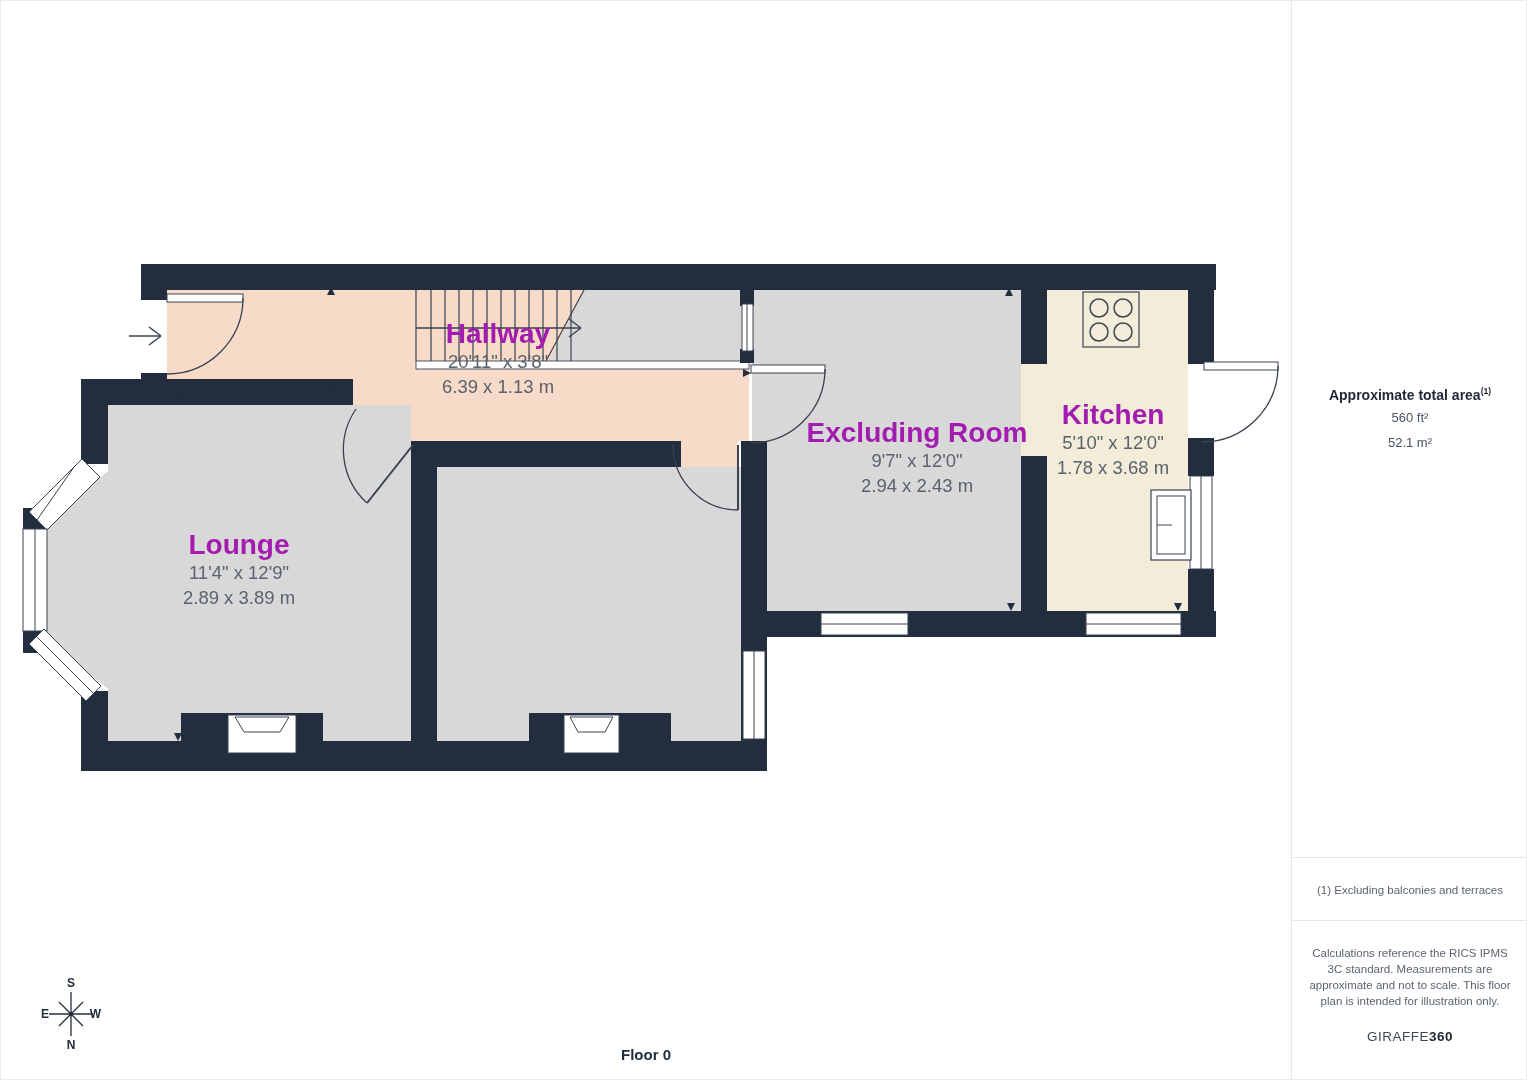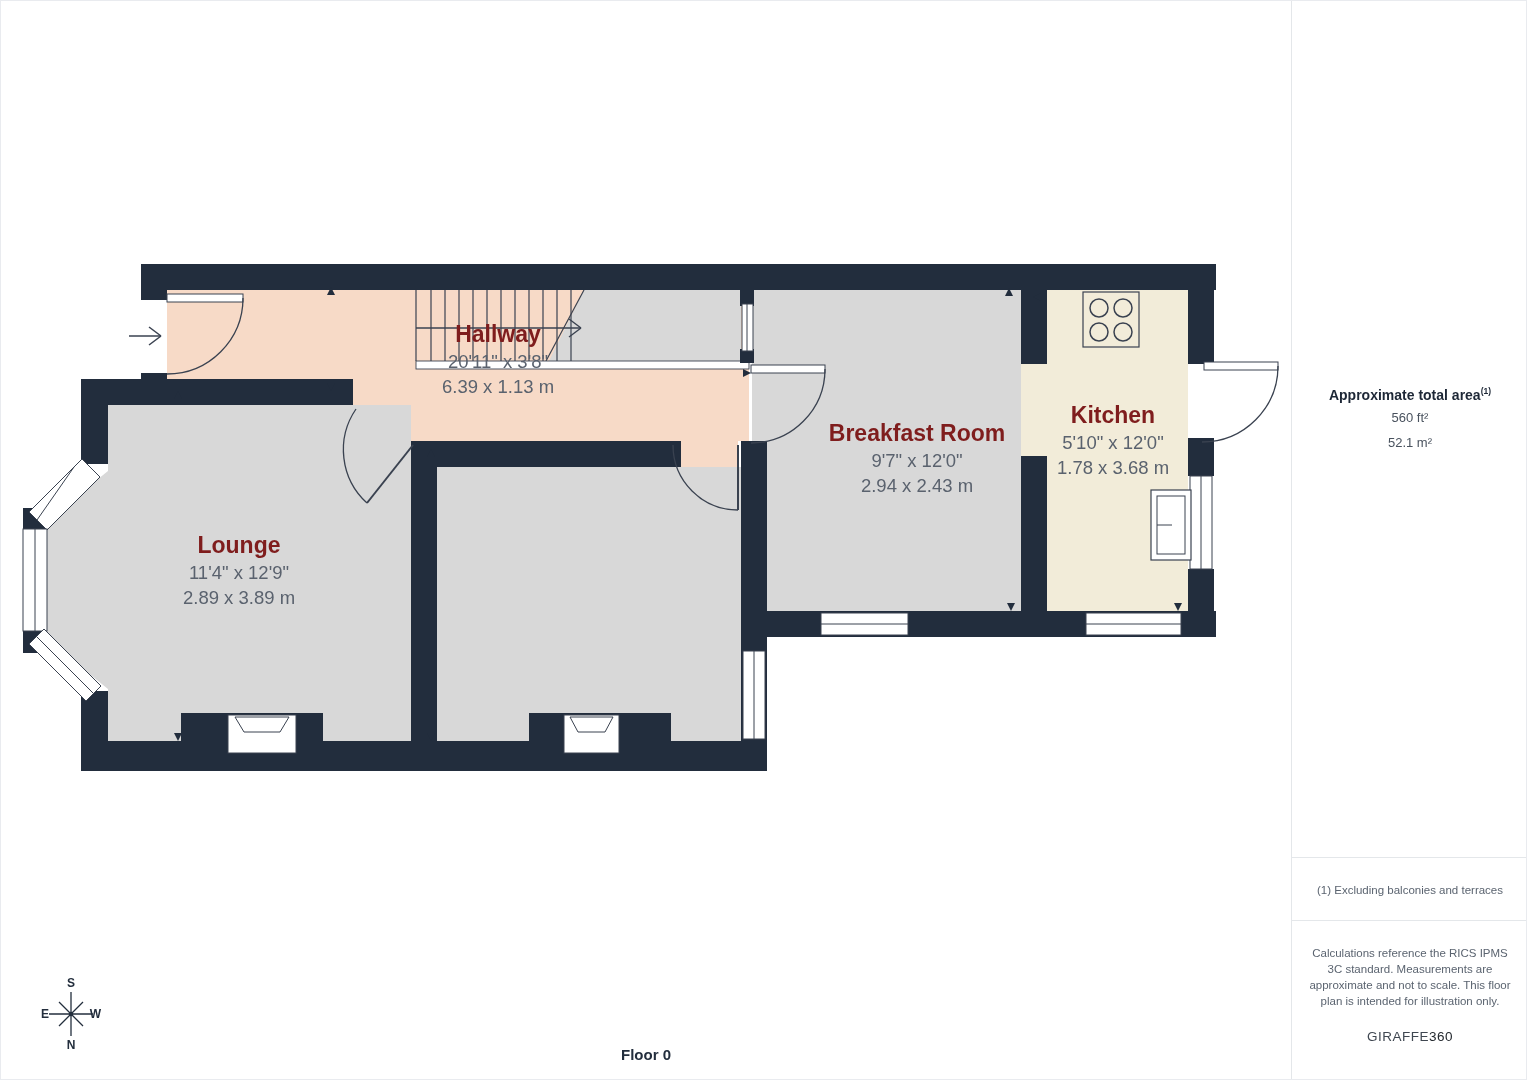--- a/index.html
+++ b/index.html
@@ -3,21 +3,21 @@
 <meta charset="utf-8">
 <style>
   html,body{margin:0;padding:0;background:#ffffff;}
   .page{
     position:relative;width:1527px;height:1080px;background:#ffffff;
     font-family:"Liberation Sans",sans-serif;box-sizing:border-box;
     border:1px solid #e9ebef;overflow:hidden;
   }
   .plan-svg{position:absolute;left:0;top:0;width:1527px;height:1080px;}
   .room-label{position:absolute;transform:translateX(-50%);text-align:center;white-space:nowrap;z-index:3;}
-  .room-name{display:block;font-size:23px;font-weight:700;color:#7f1d1d;line-height:30px;}
+  .room-name{display:block;font-size:28px;font-weight:700;color:#a21caf;line-height:30px;}
   .room-dim{display:block;font-size:18.5px;color:#5a626e;line-height:25px;}
   .floor-label{position:absolute;left:0;top:1045px;width:1290px;text-align:center;
     font-size:15px;font-weight:700;color:#232e3d;z-index:3;}
   .compass{position:absolute;left:40px;top:975px;width:60px;height:76px;z-index:3;}
   .compass span{position:absolute;font-size:12px;font-weight:700;color:#232e3d;}
   .compass .c-top{left:50%;top:0;transform:translateX(-50%);}
   .compass .c-bottom{left:50%;bottom:0;transform:translateX(-50%);}
   .compass .c-left{left:0;top:50%;transform:translateY(-50%);}
   .compass .c-right{right:0;top:50%;transform:translateY(-50%);}
   .compass svg{position:absolute;left:50%;top:50%;transform:translate(-50%,-50%);}
@@ -28,21 +28,21 @@
   .area-title sup{font-size:8.5px;}
   .area-value{font-size:13px;color:#49525e;line-height:21px;margin-top:4px;}
   .footnote-block{position:absolute;top:856px;left:0;width:100%;height:63px;
     border-top:1px solid #e4e7ea;display:flex;align-items:center;justify-content:center;}
   .footnote-text{font-size:11.5px;color:#5b6470;text-align:center;padding:0 14px;}
   .disclaimer-block{position:absolute;top:919px;left:0;width:100%;height:194px;
     border-top:1px solid #e4e7ea;box-sizing:border-box;padding:24px 14px 0;}
   .disclaimer-text{font-size:11.5px;line-height:16px;color:#5b6470;text-align:center;}
   .brand{position:absolute;top:1028px;left:0;width:100%;text-align:center;
     font-size:13.5px;letter-spacing:0.5px;color:#3f4751;}
-  .brand .b-num{font-weight:400;color:#23282e;}
+  .brand .b-num{font-weight:700;color:#23282e;}
 </style>
 </head>
 <body>
 
 <div class="page">
 
   <svg class="plan-svg" viewBox="0 0 1527 1080">
 
     <g>
       <path d="M166,289 L748,289 L748,440 L410,440 L410,404 L352,404 L352,378 L166,378 Z" fill="#f7dac7"></path>
@@ -200,21 +200,21 @@
     <span class="room-name">Hallway</span>
     <span class="room-dim">20'11" x 3'8"</span>
     <span class="room-dim">6.39 x 1.13 m</span>
   </div>
   <div class="room-label" style="left:238px;top:529px;">
     <span class="room-name">Lounge</span>
     <span class="room-dim">11'4" x 12'9"</span>
     <span class="room-dim">2.89 x 3.89 m</span>
   </div>
   <div class="room-label" style="left:916px;top:417px;">
-    <span class="room-name">Breakfast Room</span>
+    <span class="room-name">Excluding Room</span>
     <span class="room-dim">9'7" x 12'0"</span>
     <span class="room-dim">2.94 x 2.43 m</span>
   </div>
   <div class="room-label" style="left:1112px;top:399px;">
     <span class="room-name">Kitchen</span>
     <span class="room-dim">5'10" x 12'0"</span>
     <span class="room-dim">1.78 x 3.68 m</span>
   </div>
 
   <div class="compass">

